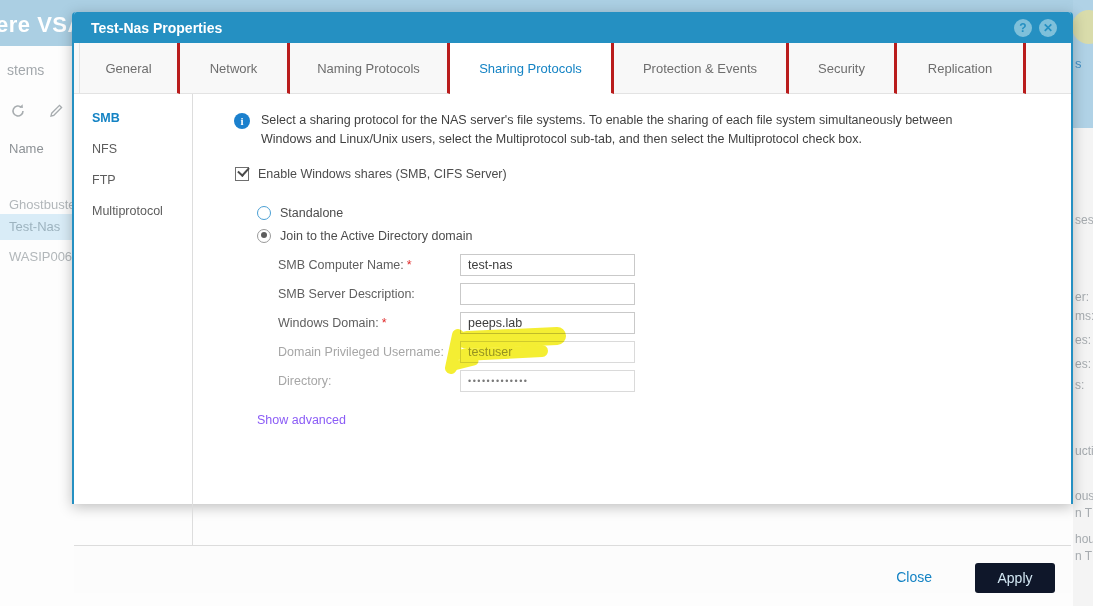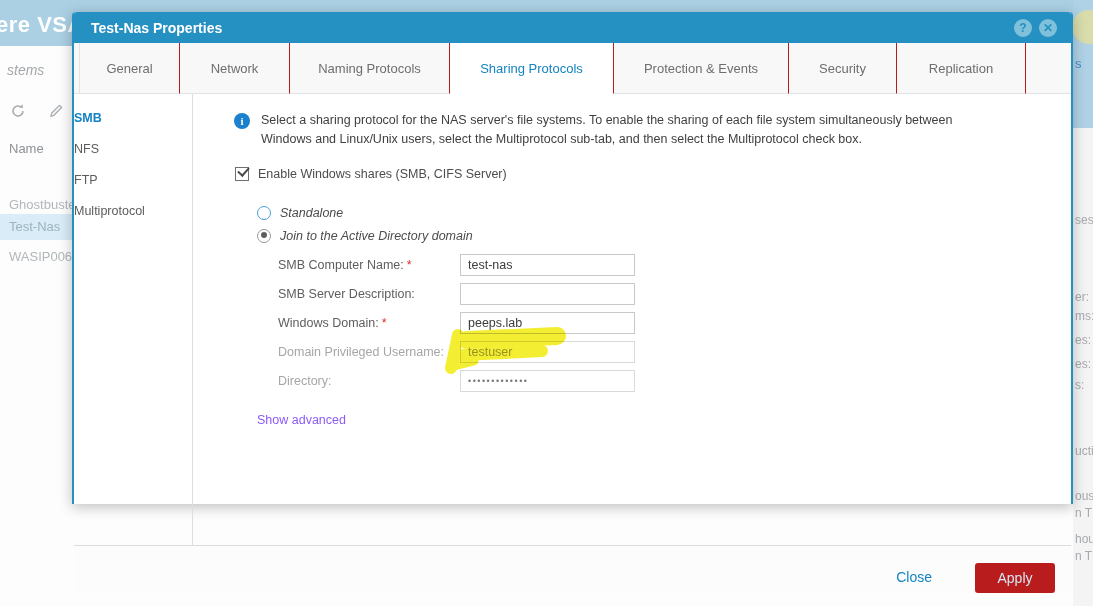--- a/index.html
+++ b/index.html
@@ -3,21 +3,21 @@
 <meta charset="utf-8">
 <style>
   * { margin:0; padding:0; box-sizing:border-box; }
   html,body { font-family:"Liberation Sans", sans-serif; }
   .screen { position:relative; width:1093px; height:606px; overflow:hidden; background:#fdfdfd; }
 
   
   .bg-header { position:absolute; left:0; top:0; width:1093px; height:46px; background:#abcfe3; }
   .bg-app-title { position:absolute; left:-4px; top:12px; color:#ffffff; font-size:22px; font-weight:bold; letter-spacing:.5px; }
   .bg-left { position:absolute; left:0; top:46px; width:72px; height:560px; background:#fdfdfd; }
-  .bg-page-title { position:absolute; left:7px; top:62px; color:#a3a8ac; font-size:14px;font-style:italic; }
+  .bg-page-title { position:absolute; left:7px; top:62px; color:#a3a8ac; font-size:14px; }
   .bg-icons { position:absolute; left:10px; top:103px; display:flex; gap:22px; color:#a8adb0; }
   .bg-col-header { position:absolute; left:9px; top:141px; color:#8d9296; font-size:13px; }
   .bg-row { position:absolute; left:0; width:72px; height:26px; line-height:26px; padding-left:9px; font-size:13px; color:#b2b7ba; white-space:nowrap; overflow:hidden; }
   .bg-row.selected { background:#d9ecf7; color:#9db3bf; }
   .bg-right { position:absolute; left:1073px; top:0; width:20px; height:606px; background:#f4f4f4; }
   .bg-right-blue { position:absolute; left:1073px; top:0; width:20px; height:128px; background:#b0d2e6; }
   .bg-bubble { position:absolute; left:1072px; top:10px; width:34px; height:34px; border-radius:50%; background:#d9dcab; }
   .frag { position:absolute; left:1075px; font-size:12px; color:#a6abaf; white-space:nowrap; }
   .frag.blue { color:#4490c5; font-size:13px; }
 
@@ -30,45 +30,45 @@
               padding:0 14px 0 17px; font-size:14px; font-weight:bold; flex:0 0 31px;
               border-top-left-radius:3px; border-top-right-radius:3px; }
   .titlebar-spacer { flex:1; }
   .tb-icon { width:18px; height:18px; border-radius:50%; background:#7fc0da; color:#2590c2;
              font-size:12px; font-weight:bold; display:flex; align-items:center; justify-content:center;
              margin-left:7px; cursor:pointer; }
 
   
   .tabbar { display:flex; height:51px; flex:0 0 51px; background:#fff; font-size:13px; }
   .tab { display:flex; align-items:center; justify-content:center; background:#f8f8f8; color:#6e6e6e;
-         border-right:1px solid #b91c1c; border-bottom:1px solid #e3e3e3; cursor:pointer; }
+         border-right:3px solid #b91c1c; border-bottom:1px solid #e3e3e3; cursor:pointer; }
   .tab.active { background:#ffffff; color:#1483c4; border-bottom:1px solid transparent; }
   .tab-spacer-l { flex:0 0 6px; background:#f8f8f8; border-bottom:1px solid #e3e3e3; border-right:1px solid #e3e3e3;}
   .tab-spacer-r { flex:1; background:#f8f8f8; border-bottom:1px solid #e3e3e3; }
 
   
   .dlg-body { display:flex; flex:0 0 451px; height:451px; }
   .subnav { flex:0 0 119px; border-right:1px solid #ddd; padding-top:9px; }
-  .subnav-item { height:31px; line-height:31px; font-size:12.5px; color:#5c5c5c; cursor:pointer; }
+  .subnav-item { height:31px; line-height:31px; padding-left:18px; font-size:12.5px; color:#5c5c5c; cursor:pointer; }
   .subnav-item.active { color:#1483c4; font-weight:bold; }
 
   .main { flex:1; padding:17px 24px 0 41px; position:relative; }
   .info-row { display:flex; gap:11px; }
   .info-icon { flex:0 0 16px; width:16px; height:16px; border-radius:50%; background:#1b80cd; color:#fff;
                font-size:11px; font-weight:bold; font-family:"Liberation Serif", serif;
                display:flex; align-items:center; justify-content:center; margin-top:2px; }
   .info-text { max-width:742px; font-size:12.5px; color:#3f3f3f; line-height:1.55; }
 
   .check-row { display:flex; align-items:center; gap:9px; margin-top:17px; margin-left:1px; cursor:pointer; }
   .checkbox { width:14px; height:14px; border:1.5px solid #6f6f6f; background:#fff; position:relative; }
   .checkbox.checked::after { content:""; position:absolute; left:2px; top:-1px; width:9px; height:5px;
                border-left:2px solid #4a4a4a; border-bottom:2px solid #4a4a4a; transform:rotate(-48deg); }
   .check-label { font-size:12.5px; color:#4c4c4c; }
 
-  .radio-group { margin-left:23px; margin-top:25px;font-style:italic; }
+  .radio-group { margin-left:23px; margin-top:25px; }
   .radio-row { display:flex; align-items:center; gap:9px; cursor:pointer; }
   .radio-row + .radio-row { margin-top:9px; }
   .radio { width:14px; height:14px; border-radius:50%; background:#fff; }
   .radio.off { border:1.5px solid #4a9fd4; }
   .radio.on  { border:1.5px solid #9a9a9a; position:relative; }
   .radio.on::after { content:""; position:absolute; left:2.5px; top:2.5px; width:6px; height:6px; border-radius:50%; background:#5d5d5d; }
   .radio-label { font-size:12.5px; color:#4c4c4c; }
 
   .form { margin-left:44px; margin-top:8px; }
   .form-row { display:flex; align-items:center; height:29px; }
@@ -79,21 +79,21 @@
                color:#3c3c3c; outline:none; background:#fff; font-family:"Liberation Sans", sans-serif; }
   .txt-input.disabled { border-color:#dadada; color:#9e9e9e; }
   .txt-input.masked { font-size:9px; letter-spacing:1.5px; color:#7a7a7a; }
 
   .adv-link { display:inline-block; margin-left:23px; margin-top:17px; font-size:12.5px; color:#8b5cf6; cursor:pointer; }
 
   
   .footer { flex:1; border-top:1px solid #dcdcdc; background:#fcfcfc; display:flex; align-items:flex-start;
             justify-content:flex-end; padding:17px 16px 0 0; }
   .close-link { color:#1483c4; font-size:14px; margin-right:43px; margin-top:6px; cursor:pointer; }
-  .apply-btn { width:80px; height:30px; background:#b91c1c; color:#d2e7f3; border:none; border-radius:3px;
+  .apply-btn { width:80px; height:30px; background:#0f172a; color:#d2e7f3; border:none; border-radius:3px;
                font-size:14px; font-family:"Liberation Sans", sans-serif; cursor:default; }
 
   
   .marker { position:absolute; left:440px; top:320px; width:140px; height:62px; pointer-events:none;
             mix-blend-mode:multiply; opacity:.8; z-index:30; }
 </style>
 </head>
 <body>
 
 <div class="screen">

